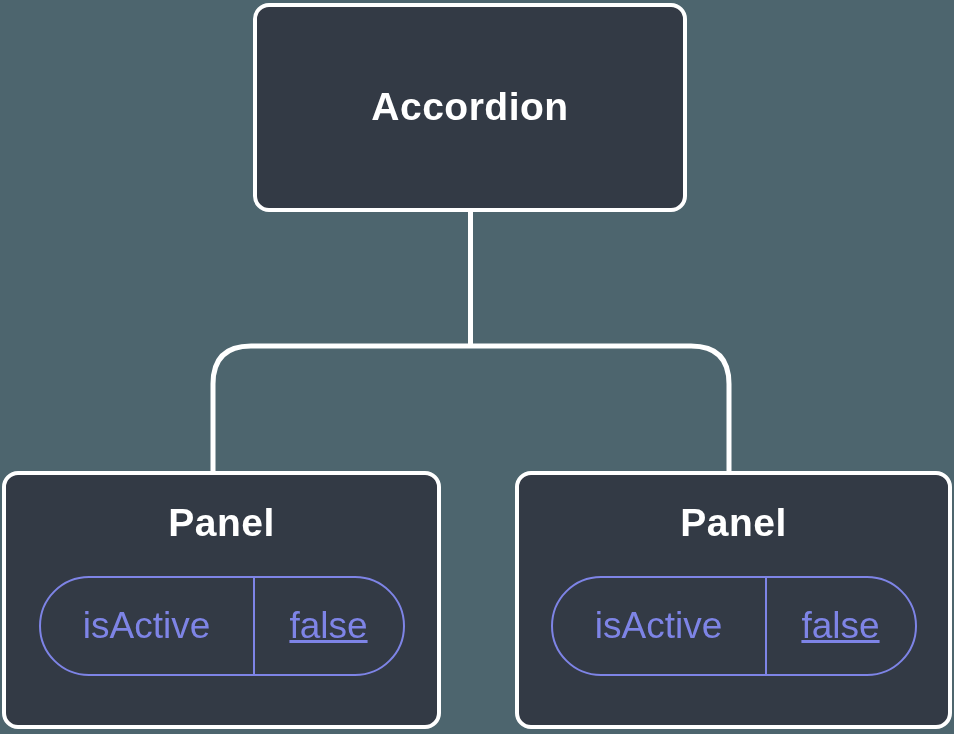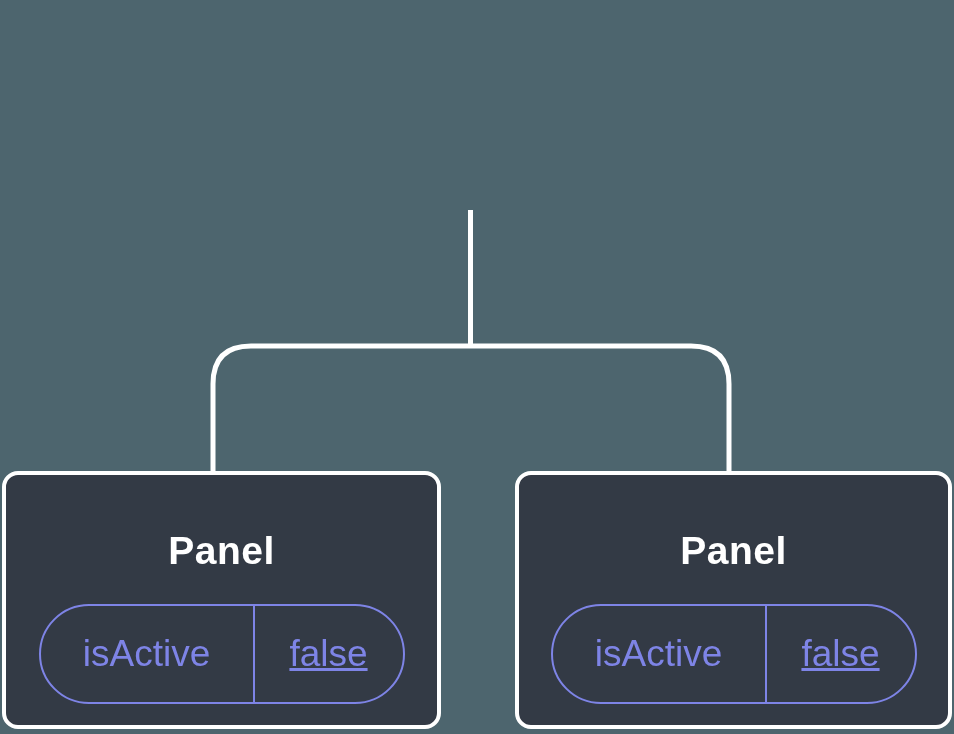--- a/index.html
+++ b/index.html
@@ -45,21 +45,21 @@
     font-weight: 600;
     line-height: 1.15;
     letter-spacing: 0.5px;
   }
   .node-panel {
     top: 471px;
     height: 258px;
     display: flex;
     flex-direction: column;
     align-items: center;
-    padding-top: 54px;
+    padding-top: 26px;
   }
   .node-panel-left  { left: 2px;   width: 439px; }
   .node-panel-right { left: 515px; width: 437px; }
   .state-pill {
     margin-top: 30px;
     width: 366px; height: 100px;
     border: 2.5px solid var(--state-accent);
     border-radius: 50px;
     display: flex;
     align-items: stretch;
@@ -82,20 +82,23 @@
 </head>
 <body>
 
 <div class="canvas">
 
   <svg class="connectors" viewBox="0 0 954 734" fill="none" xmlns="http://www.w3.org/2000/svg">
     <path d="M 470.5 210 L 470.5 348" stroke="var(--connector)" stroke-width="5"></path>
     <path d="M 213 474 L 213 384 Q 213 346 251 346 L 691 346 Q 729 346 729 384 L 729 474" stroke="var(--connector)" stroke-width="5"></path>
   </svg>
 
+  <div class="node node-root">
+    <div class="node-title">Accordion</div>
+  </div>
 
   <div class="node node-panel node-panel-left">
     <div class="node-title">Panel</div>
     <div class="state-pill">
       <div class="state-cell state-cell-key">isActive</div>
       <div class="state-cell state-cell-value">false</div>
     </div>
   </div>
 
   <div class="node node-panel node-panel-right">

